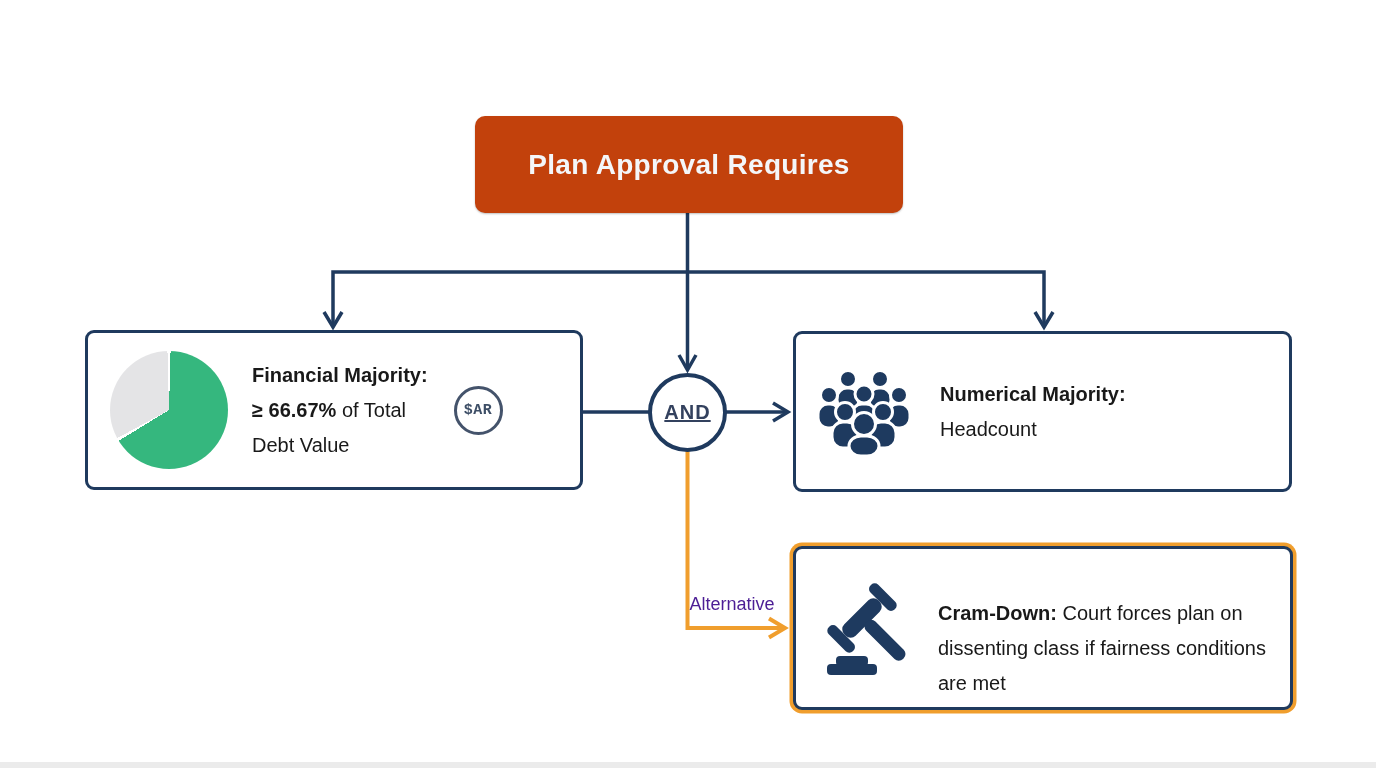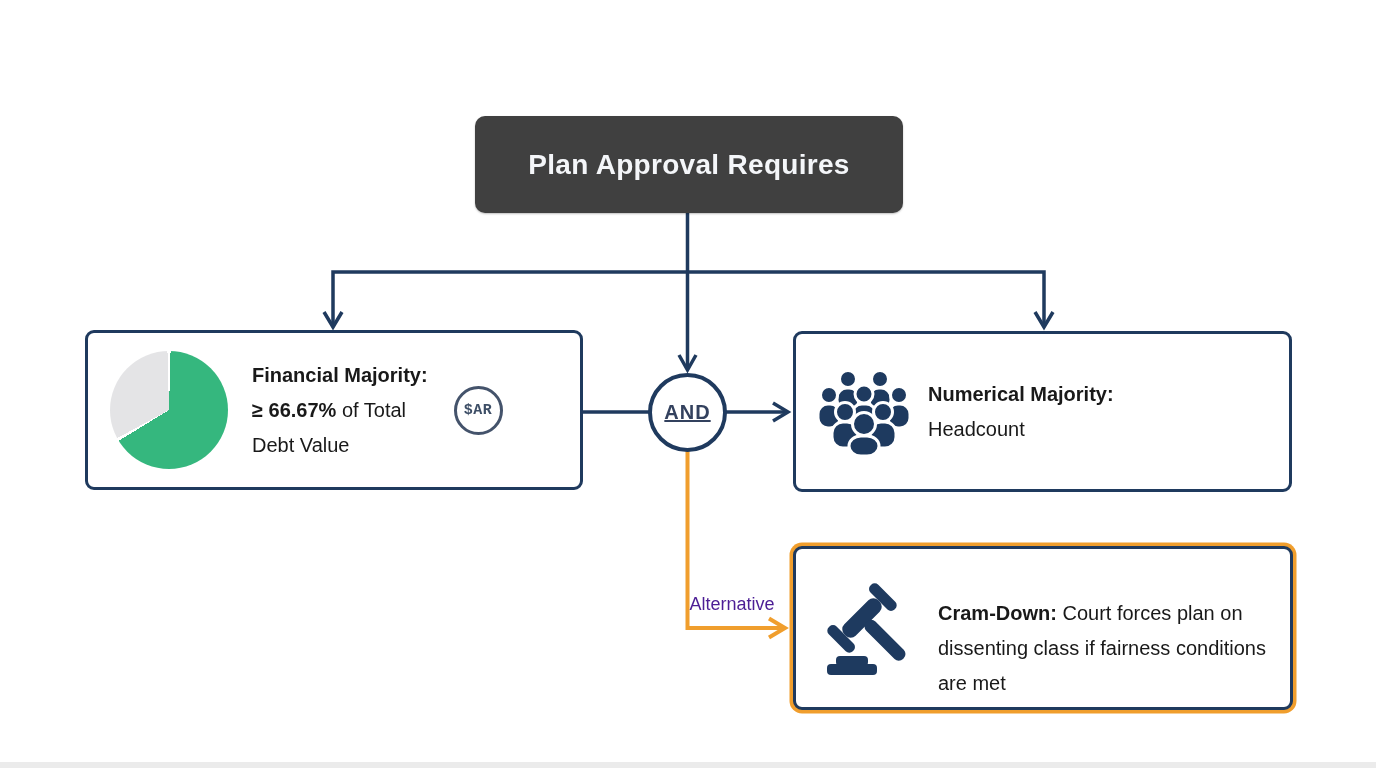--- a/index.html
+++ b/index.html
@@ -5,32 +5,32 @@
   html,body{margin:0;padding:0;background:#ffffff;}
   .canvas{
     position:relative;width:1376px;height:768px;overflow:hidden;
     font-family:"Liberation Sans","DejaVu Sans",sans-serif;
     background:#ffffff;color:#191919;
   }
   svg.connectors{position:absolute;left:0;top:0;width:1376px;height:768px;}
 
   .title-box{
     position:absolute;left:475px;top:116px;width:428px;height:97px;
-    background:#404040;border-radius:10px;
+    background:#c2410c;border-radius:10px;
     display:flex;align-items:center;justify-content:center;
     box-shadow:0 1px 2px rgba(0,0,0,.25);
   }
   .title-box span{color:#f4f6f9;font-size:28px;font-weight:bold;letter-spacing:.3px;}
 
   .node{
     position:absolute;background:#ffffff;border:3px solid #1f3a5e;border-radius:9px;
     display:flex;align-items:center;box-sizing:border-box;
   }
   .node.financial{left:85px;top:330px;width:498px;height:160px;padding:0 18px 0 22px;gap:24px;}
-  .node.numerical{left:793px;top:331px;width:499px;height:161px;padding:0 18px 0 18px;gap:10px;}
+  .node.numerical{left:793px;top:331px;width:499px;height:161px;padding:0 18px 0 18px;gap:22px;}
   .node.cramdown{
     left:793px;top:546px;width:500px;height:164px;padding:0 14px 0 20px;gap:22px;
     box-shadow:0 0 0 3.5px #f09e2d;
   }
 
   .boxtext{font-size:20px;line-height:35px;color:#191919;}
   .boxtext b{font-weight:bold;}
   .cramtext{width:352px;margin-top:40px;}
 
   .pie{width:118px;height:118px;border-radius:50%;flex:0 0 auto;}

